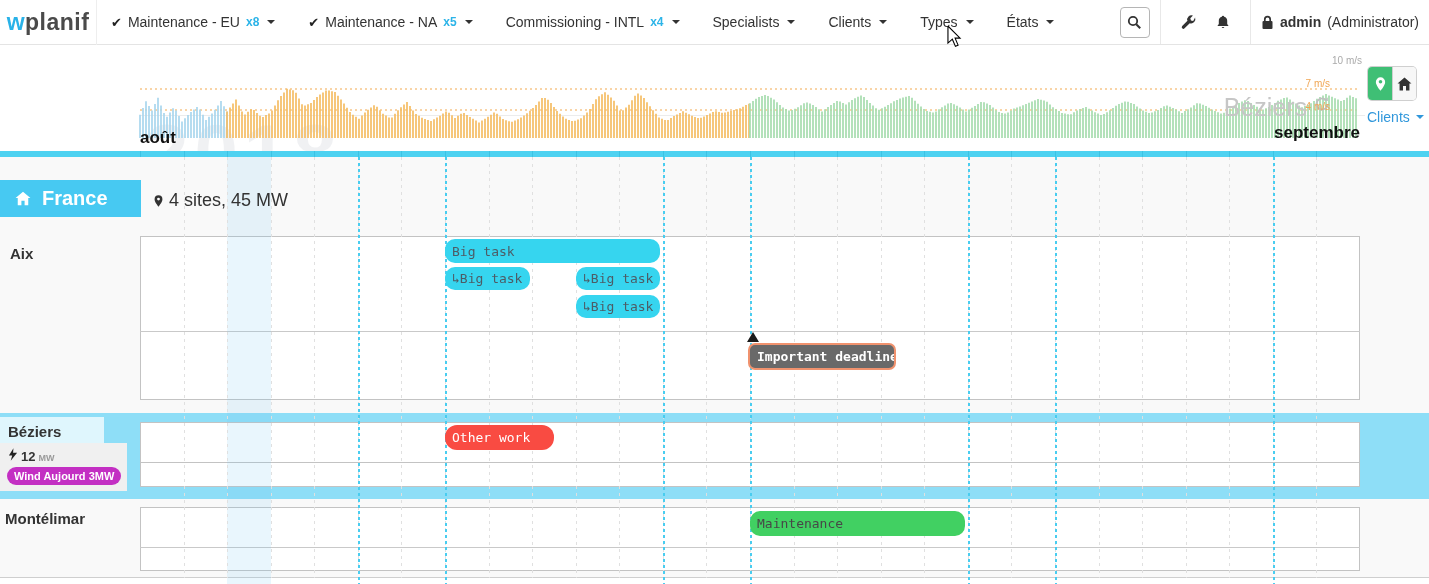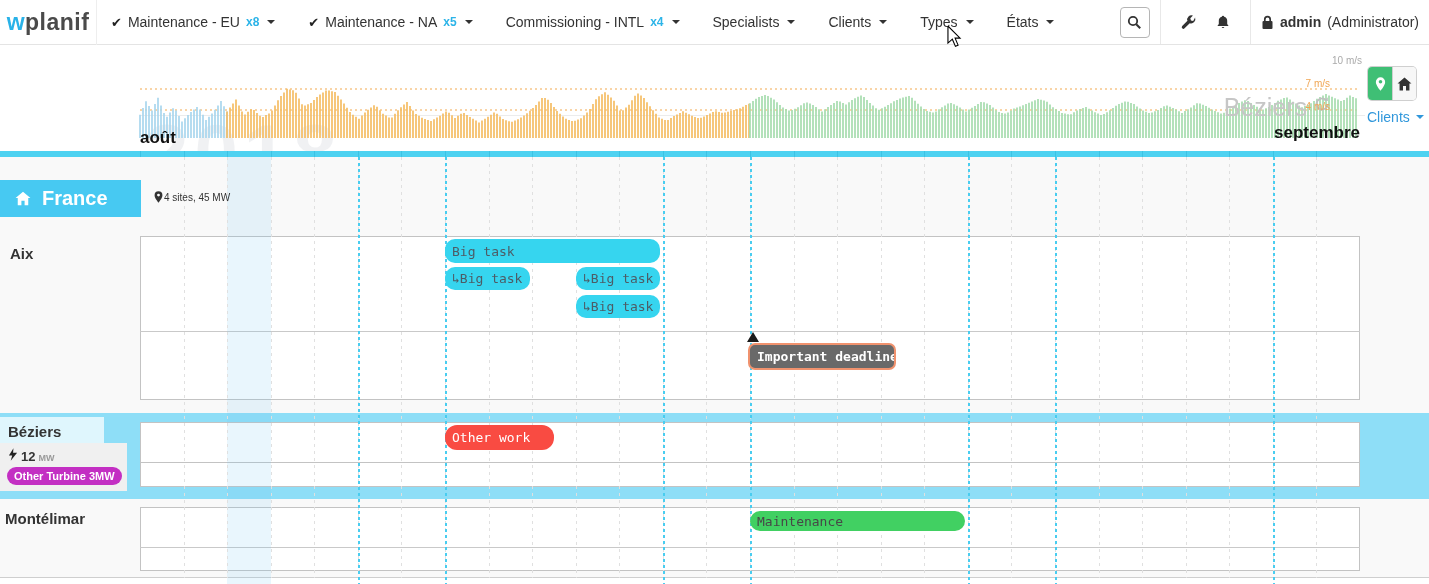--- a/index.html
+++ b/index.html
@@ -63,22 +63,22 @@
   #today-stripe { position:absolute; left:227px; top:0; width:44px; height:427px;
     background:rgba(120,200,240,0.16); z-index:2; }
   .grid-box { position:absolute; left:140px; width:1220px; background:#fff;
     border:1px solid #c3c3c3; z-index:1; }
   .grid-divider { position:absolute; left:140px; width:1220px; height:1px; background:#c9c9c9; z-index:1; }
   .row-title { position:absolute; font-size:15px; font-weight:bold; color:#333; z-index:8; }
 
   #france-band { position:absolute; left:0; top:23px; width:141px; height:37px; background:#47c9f2;
     display:flex; align-items:center; gap:11px; padding-left:15px; z-index:8; }
   #france-band span { color:#fff; font-size:20px; font-weight:bold; }
-  #sites-info { position:absolute; left:153px; top:33px; font-size:10px; color:#333; z-index:8;
-    display:flex; align-items:center; }
+  #sites-info { position:absolute; left:153px; top:33px; font-size:18px; color:#333; z-index:8;
+    display:flex; align-items:center; gap:5px; }
 
   #beziers-band { position:absolute; left:0; top:256px; width:1429px; height:86px; background:#8edef7; z-index:1; }
   #beziers-title-strip { position:absolute; left:0; top:260px; width:104px; height:26px;
     background:rgba(255,255,255,0.72); z-index:7; }
   #beziers-panel { position:absolute; left:0; top:286px; width:127px; height:48px; background:#f0f0f0; z-index:7; }
   #capacity-line { position:absolute; left:8px; top:5px; display:flex; align-items:baseline; gap:3px; }
   #capacity-line b { font-size:13px; color:#333; }
   #capacity-line .unit { font-size:9px; color:#999; font-weight:bold; }
   #turbine-badge { position:absolute; left:7px; top:24px; background:#c32fc3; color:#fff;
     font-size:11px; font-weight:bold; padding:3px 7px; border-radius:9px; white-space:nowrap; }
@@ -830,32 +830,32 @@
 
     <div id="beziers-title-strip"></div>
     <div id="beziers-panel">
       <div id="capacity-line">
         <svg width="10" height="13" viewBox="0 0 11 14">
           <polygon points="6,0 1,8 4.6,8 3,14 10,5 5.6,5" fill="#222"></polygon>
         </svg>
         <b>12</b>
         <span class="unit">MW</span>
       </div>
-      <div id="turbine-badge">Other Turbine 3MW</div>
+      <div id="turbine-badge">Wind Aujourd 3MW</div>
     </div>
     <div id="turbine-count">x4</div>
 
     <div class="task task-cyan" style="left:445px; top:82px; width:215px; height:24px;">Big task</div>
     <div class="task task-cyan" style="left:445px; top:110px; width:85px; height:23px;">↳Big task</div>
     <div class="task task-cyan" style="left:576px; top:110px; width:84px; height:23px;">↳Big task</div>
     <div class="task task-cyan" style="left:576px; top:138px; width:84px; height:23px;">↳Big task</div>
     <div id="deadline-marker" style="left:747px; top:175px;"></div>
     <div class="task" id="deadline-bar" style="left:748px; top:186px; width:148px; height:27px;">Important deadline</div>
     <div class="task task-red" style="left:445px; top:268px; width:109px; height:25px;">Other work</div>
-    <div class="task task-green" style="left:750px; top:354px; width:215px; height:20px;">Maintenance</div>
+    <div class="task task-green" style="left:750px; top:354px; width:215px; height:25px;">Maintenance</div>
   </div>
 
   <div id="pin-home-group">
     <div id="pin-btn">
       <svg width="13" height="16" viewBox="0 0 14 16">
         <path d="M7 0.8 a5 5 0 0 1 5 5 C12 9.6 7 15.2 7 15.2 S2 9.6 2 5.8 a5 5 0 0 1 5-5z" fill="#fff"></path>
         <circle cx="7" cy="5.6" r="1.9" fill="#3fbf75"></circle>
       </svg>
     </div>
     <div id="home-btn">

